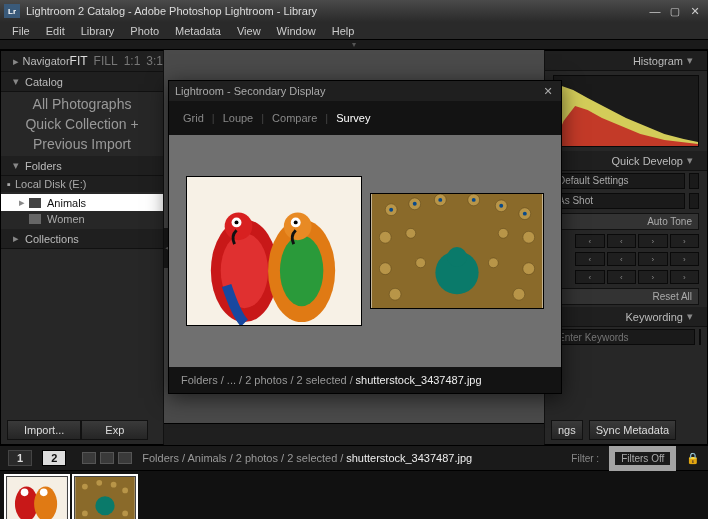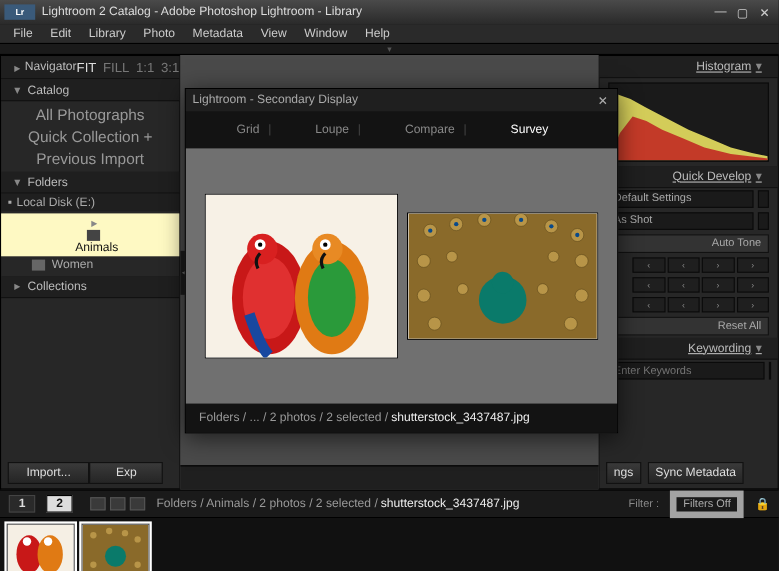--- a/index.html
+++ b/index.html
@@ -1,50 +1,50 @@
 <!DOCTYPE html>
 <html><head>
 <meta charset="utf-8">
 <style>
 * { margin: 0; padding: 0; box-sizing: border-box; font-family: "Segoe UI", Tahoma, sans-serif; font-size: 11px; user-select: none; }
 body { width: 708px; height: 519px; background: #1a1a1a; color: #aaa; overflow: hidden; position: relative; }
 
 
 .titlebar { height: 22px; background: linear-gradient(#4a4a4a, #2a2a2a); display: flex; align-items: center; padding: 0 4px; color: #ddd; }
-.titlebar .lr-logo { width: 28px; height: 14px; background: #3a5a7a; margin-right: 6px; display: inline-flex; align-items: center; justify-content: center; color: #fff; font-size: 8px; font-weight: bold; }
+.titlebar .lr-logo { width: 16px; height: 14px; background: #3a5a7a; margin-right: 6px; display: inline-flex; align-items: center; justify-content: center; color: #fff; font-size: 8px; font-weight: bold; }
 .titlebar .title-text { flex: 1; font-size: 11px; }
 .titlebar .winbtns { display: flex; gap: 2px; }
 .titlebar .winbtn { width: 18px; height: 14px; display: flex; align-items: center; justify-content: center; color: #ccc; cursor: pointer; }
 
 
 .menubar { height: 18px; background: #2a2a2a; display: flex; align-items: center; padding: 0 4px; border-bottom: 1px solid #000; }
 .menubar .menu-item { padding: 2px 8px; color: #ccc; cursor: pointer; }
 
 
 .main { display: flex; height: calc(100% - 22px - 18px - 26px - 58px); background: #2a2a2a; }
 .panel-left, .panel-right { width: 164px; background: #272727; display: flex; flex-direction: column; border: 1px solid #000; }
 .panel-left { border-right: 1px solid #111; }
 .panel-right { border-left: 1px solid #111; }
 .center-frame { flex: 1; background: #3f3f3f; position: relative; display: flex; flex-direction: column; }
 
 
 .section-hdr { display: flex; align-items: center; padding: 3px 8px; background: #1f1f1f; border-bottom: 1px solid #111; font-size: 12px; color: #bbb; cursor: pointer; }
 .section-hdr .tri { width: 8px; display: inline-block; color: #888; margin: 0 4px; }
-.section-hdr.right { justify-content: flex-end; text-decoration: underline; }
+.section-hdr.right { justify-content: flex-end; }
 .section-hdr .hdr-text { flex: 0 0 auto; }
 .section-hdr.right .tri { margin-left: 4px; }
 .nav-opts { display: flex; gap: 6px; margin-left: auto; }
 .nav-opt { font-size: 12px; color: #777; cursor: pointer; }
 .nav-opt.active { color: #ddd; }
 
 .catalog-items, .folder-items { padding: 2px 0; }
 .panel-item { padding: 2px 16px; color: #999; font-size: 14px; cursor: pointer; text-align: center; }
 .folder-root { background: #1f1f1f; padding: 2px 6px; font-size: 10px; color: #aaa; display: flex; align-items: center; }
 .folder-row { display: flex; align-items: center; padding: 2px 6px 2px 18px; font-size: 10px; color: #aaa; cursor: pointer; }
-.folder-row.selected { background: #fef9c3; color: #111; flex-direction: column; }
+.folder-row.selected { background: #ffffff; color: #111; }
 .folder-row .fld-icon { width: 12px; height: 10px; background: #666; margin-right: 6px; }
 .folder-row.selected .fld-icon { background: #444; }
 .folder-row .tri-exp { width: 10px; color: #888; }
 
 
 .histogram { height: 72px; background: #1a1a1a; margin: 4px 8px; position: relative; border: 1px solid #0a0a0a; overflow: hidden; }
 .histogram svg { width: 100%; height: 100%; }
 
 .qd-row { display: flex; align-items: center; padding: 2px 8px; gap: 4px; }
 .qd-input { flex: 1; background: #1a1a1a; border: 1px solid #0a0a0a; padding: 1px 4px; color: #aaa; font-size: 10px; height: 16px; }
@@ -73,21 +73,21 @@
 
 .filmstrip { height: 58px; background: #111; padding: 4px 6px; display: flex; gap: 6px; align-items: center; }
 .thumb { width: 62px; height: 48px; background: #ddd; border: 1px solid #444; position: relative; }
 .thumb.sel { outline: 2px solid #fff; }
 
 
 .sec-window { position: absolute; left: 168px; top: 80px; width: 394px; height: 314px; background: #3f3f3f; border: 1px solid #000; box-shadow: 0 4px 20px rgba(0,0,0,.6); display: flex; flex-direction: column; z-index: 50; }
 .sec-titlebar { height: 20px; background: #1f1f1f; display: flex; align-items: center; padding: 0 6px; color: #aaa; font-size: 10px; }
 .sec-titlebar .sec-close { margin-left: auto; cursor: pointer; width: 14px; text-align: center; }
 .sec-tabs { height: 34px; background: #131313; display: flex; align-items: center; padding: 0 14px; gap: 8px; font-size: 13px; color: #888; }
-.sec-tab { cursor: pointer; margin-left: 32px; }
+.sec-tab { cursor: pointer; }
 .sec-tab.active { color: #fff; }
 .sec-sep { color: #444; }
 .sec-body { flex: 1; background: #707070; display: flex; align-items: center; justify-content: center; gap: 8px; padding: 16px 12px; }
 .sec-img { background: #fff; border: 1px solid #000; position: relative; }
 .sec-img.i1 { width: 176px; height: 150px; }
 .sec-img.i2 { width: 174px; height: 116px; }
 .sec-foot { height: 26px; background: #131313; display: flex; align-items: center; padding: 0 12px; font-size: 10px; color: #999; }
 .sec-foot .cur { color: #eee; }
 
 .side-tab { position: absolute; width: 8px; height: 40px; background: #1a1a1a; top: 50%; transform: translateY(-50%); display: flex; align-items: center; justify-content: center; color: #666; cursor: pointer; }

